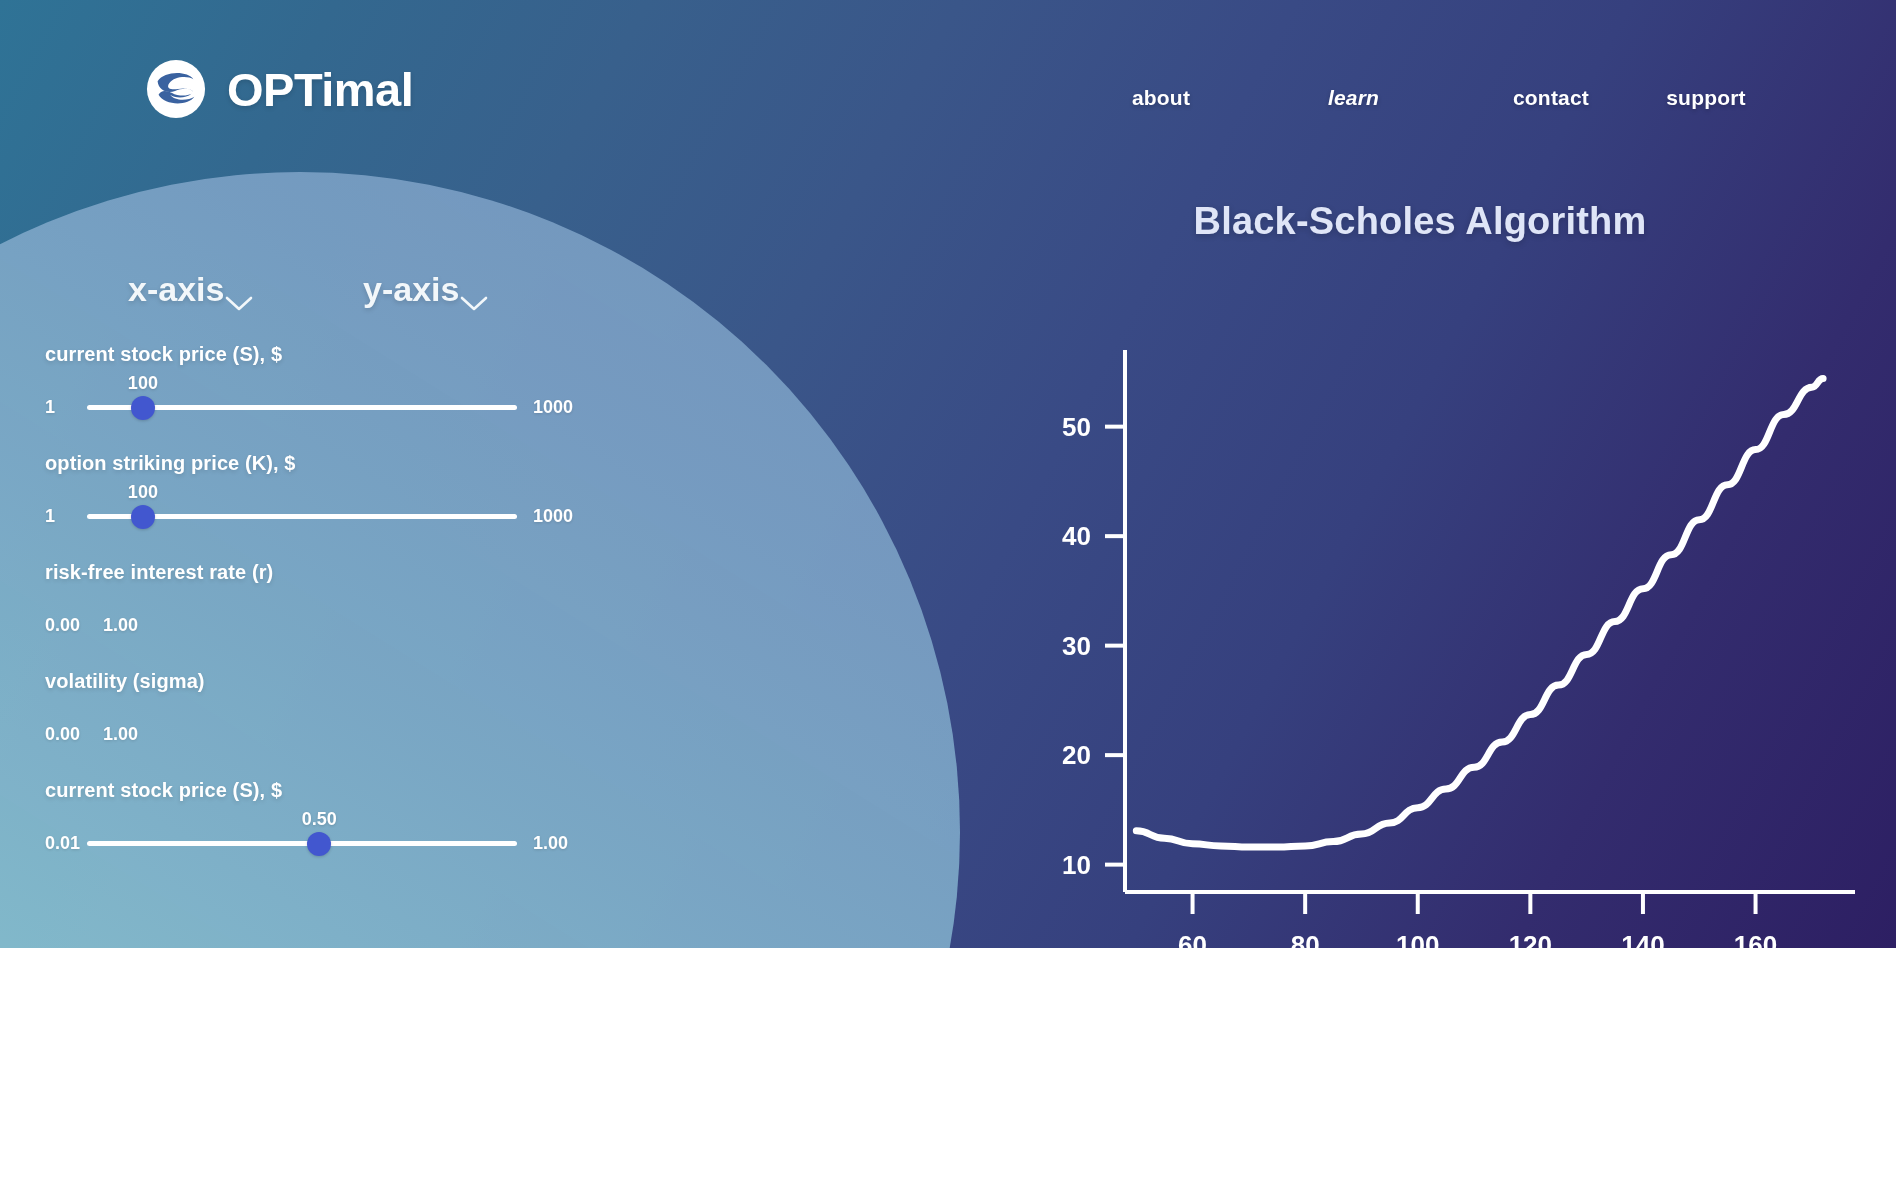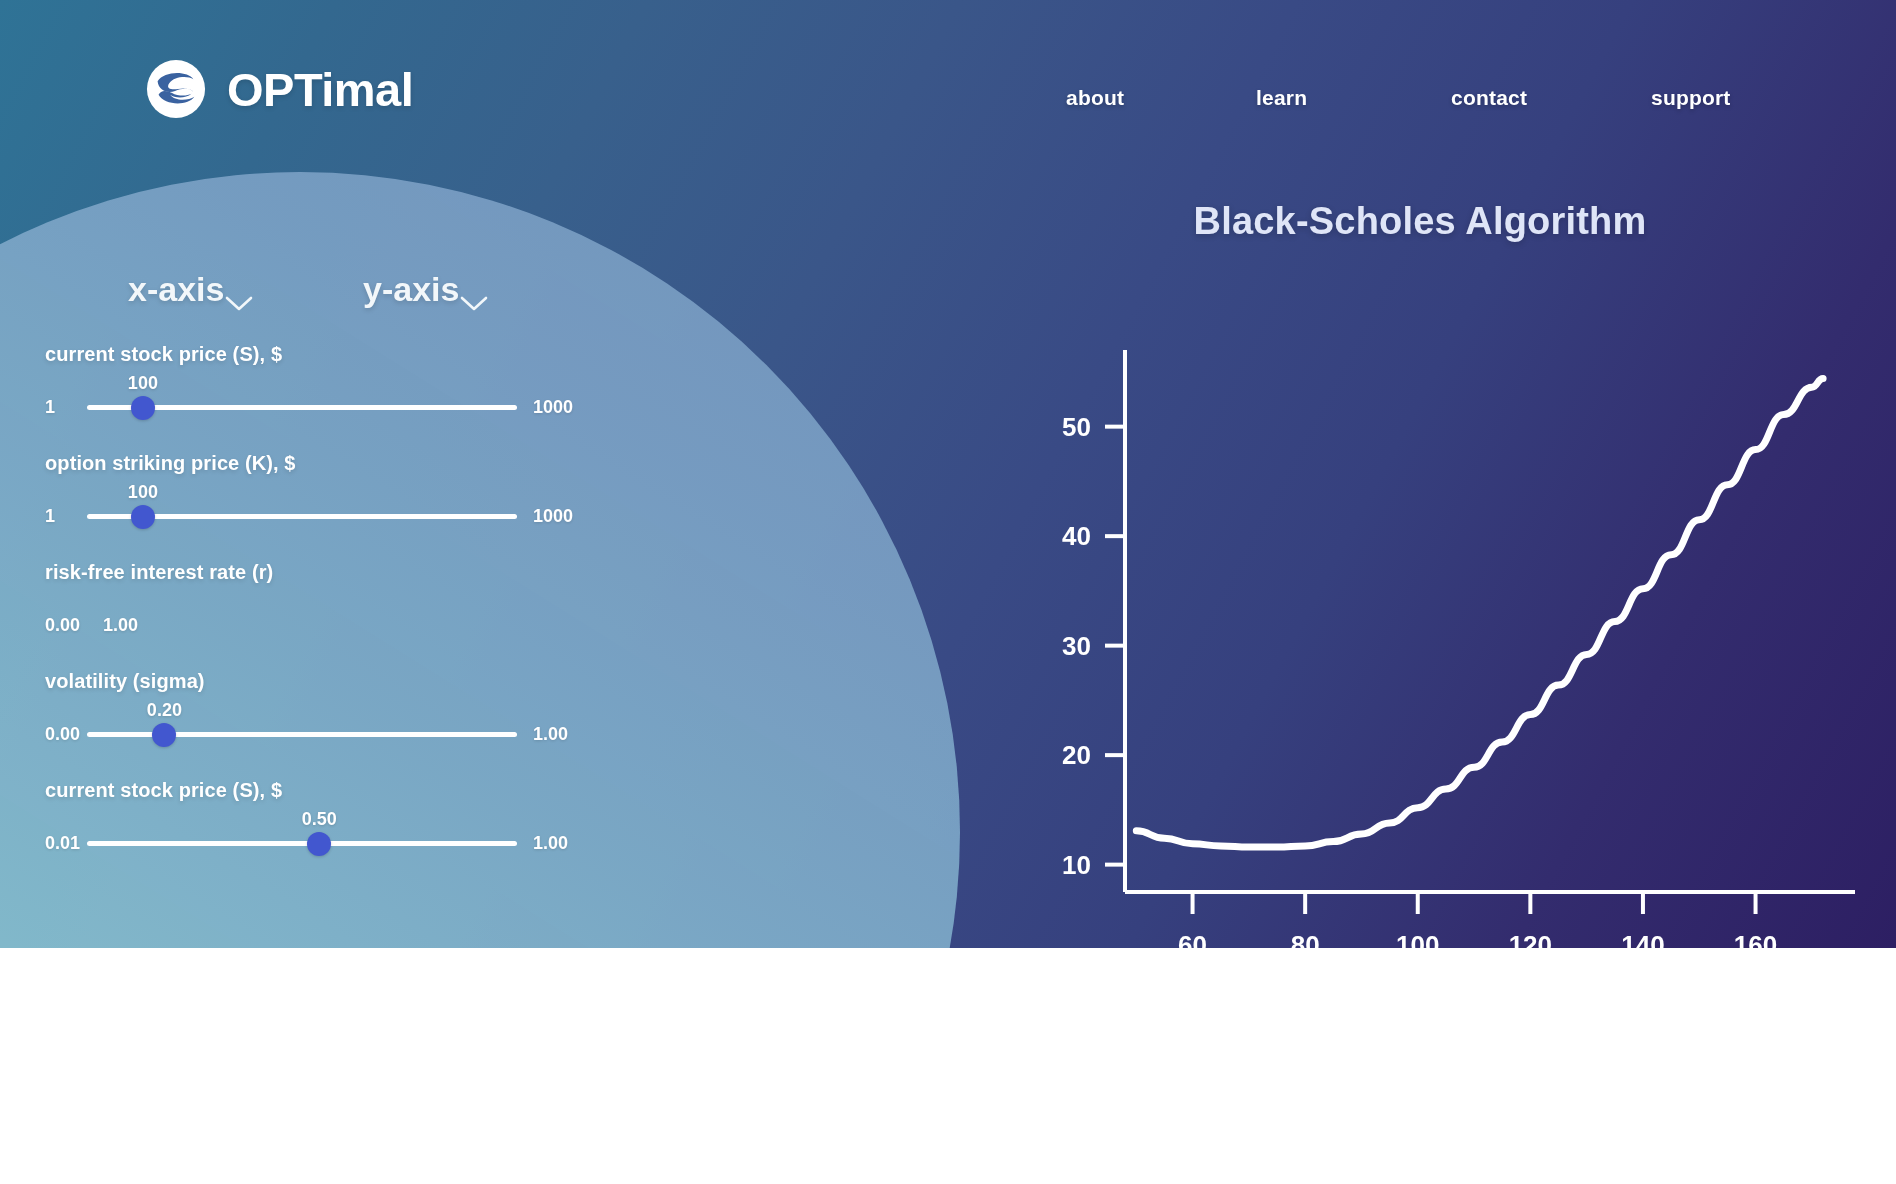--- a/index.html
+++ b/index.html
@@ -44,25 +44,25 @@
   #logo .mark { width:62px; height:62px; display:block; }
   #logo .word {
     font-size:47px; font-weight:700; color:#ffffff;
     letter-spacing:-0.5px; line-height:1;
     text-shadow:0 2px 5px rgba(0,0,0,0.14);
   }
   #nav { position:absolute; right:135px; top:86px; display:flex; gap:0; }
   #nav a {
     color:#ffffff; font-size:21px; font-weight:700;
     text-decoration:none; letter-spacing:0.2px;
-    display:inline-block; 
+    display:inline-block; text-align:center;
     text-shadow:0 2px 4px rgba(0,0,0,0.22);
   }
   #nav a.n0 { width:190px; }
-  #nav a.n1 { width:195px; }
+  #nav a.n1 { width:195px;font-style:italic; }
   #nav a.n2 { width:200px; }
   #nav a.n3 { width:110px; }
 
   
   #panel { position:absolute; left:0; top:270px; width:800px; }
   #axis-selectors { display:flex; margin-left:128px; margin-bottom:34px; }
   .axis-select {
     display:flex; align-items:center; 
     font-size:34px; font-weight:700; color:#f2f7fa;
     text-shadow:0 2px 5px rgba(0,0,0,0.15);
@@ -200,25 +200,20 @@
       <div class="slider-row">
         <span class="slider-min">0.00</span>
         <span class="slider-max">1.00</span>
       </div>
     </div>
 
     <div class="slider-group">
       <div class="slider-label">volatility (sigma)</div>
       <div class="slider-row">
         <span class="slider-min">0.00</span>
-        <div class="track-wrap">
-          <div class="track"></div>
-          <div class="thumb-value" style="left:18%">0.20</div>
-          <div class="thumb" style="left:18%"></div>
-        </div>
         <span class="slider-max">1.00</span>
       </div>
     </div>
 
     <div class="slider-group">
       <div class="slider-label">current stock price (S), $</div>
       <div class="slider-row">
         <span class="slider-min">0.01</span>
         <div class="track-wrap">
           <div class="track"></div>

